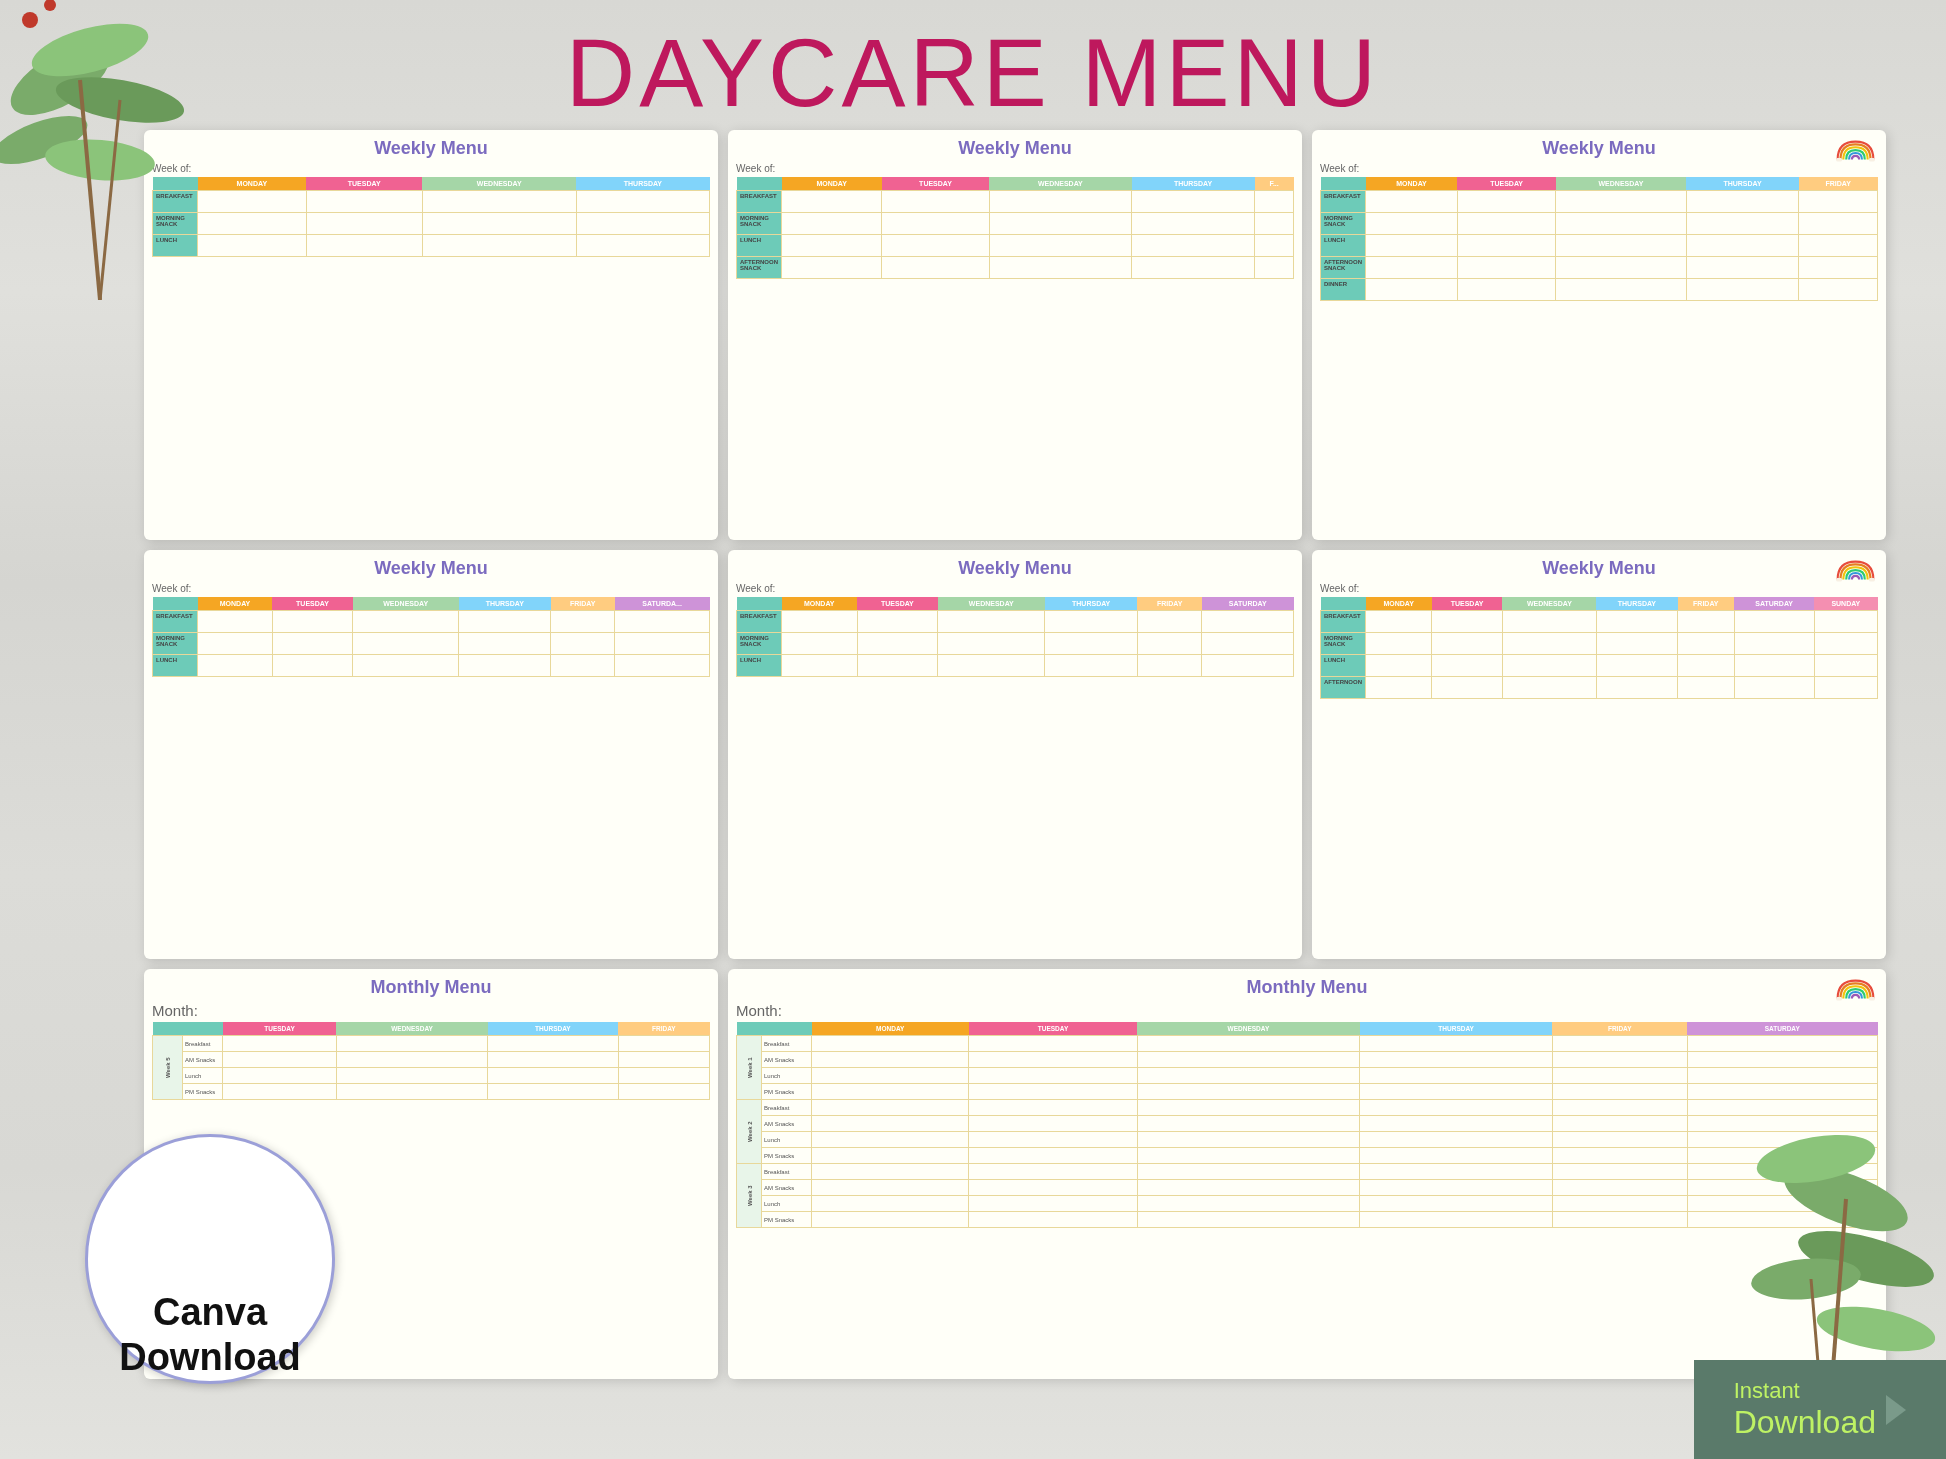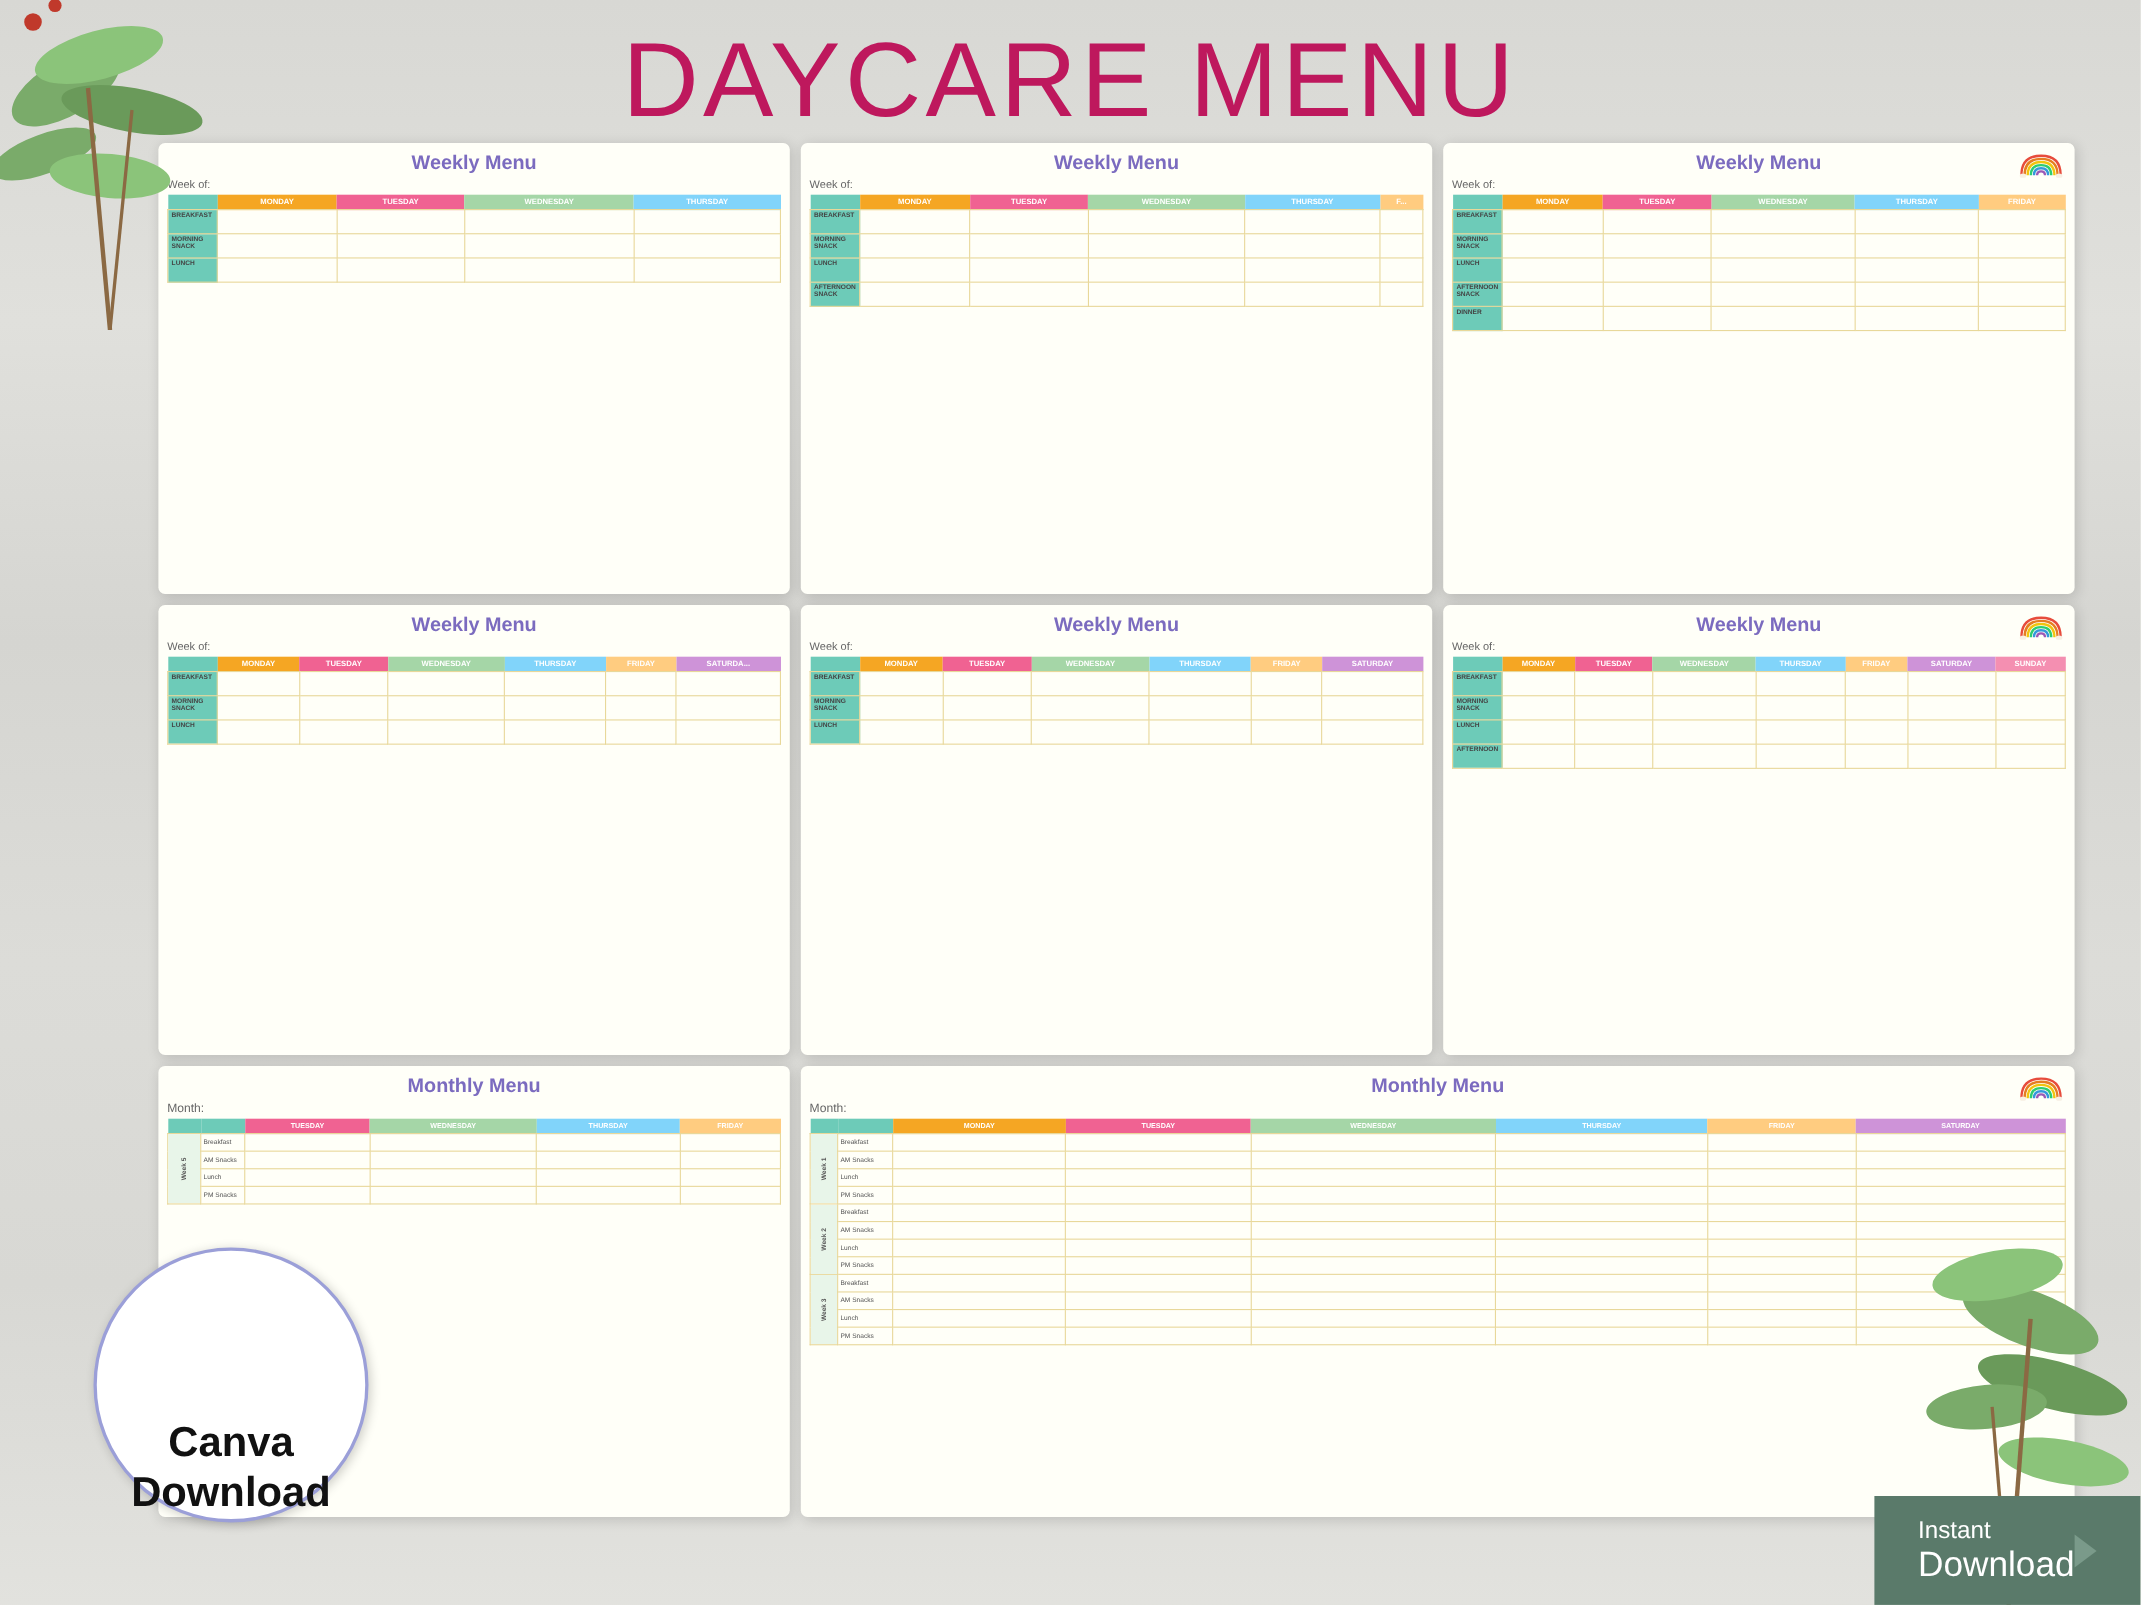--- a/index.html
+++ b/index.html
@@ -118,26 +118,27 @@
       text-align: center;
       line-height: 1.2;
     }
 
     
     .instant-download {
       position: absolute;
       bottom: 0;
       right: 0;
       background: #5a7a6a;
-      color: #ffffff;
+      color: #bef264;
       padding: 18px 40px;
       font-size: 28px;
       z-index: 20;
       display: flex;
       align-items: center;
+      gap: 10px;
     }
 
     .instant-download .instant-text {
       font-size: 22px;
       font-weight: normal;
     }
 
     .instant-download .download-text {
       font-size: 32px;
       font-weight: normal;
@@ -239,21 +240,21 @@
       transform: rotate(180deg);
       font-size: 6px;
       font-weight: bold;
       color: #555;
       text-align: center;
       padding: 2px;
       border: 1px solid #e8d89a;
     }
 
     .month-of {
-      font-size: 11px;
+      font-size: 15px;
       color: #666;
       margin-bottom: 3px;
     }
 
     
     .arrow-shape {
       width: 0;
       height: 0;
       border-top: 15px solid transparent;
       border-bottom: 15px solid transparent;

